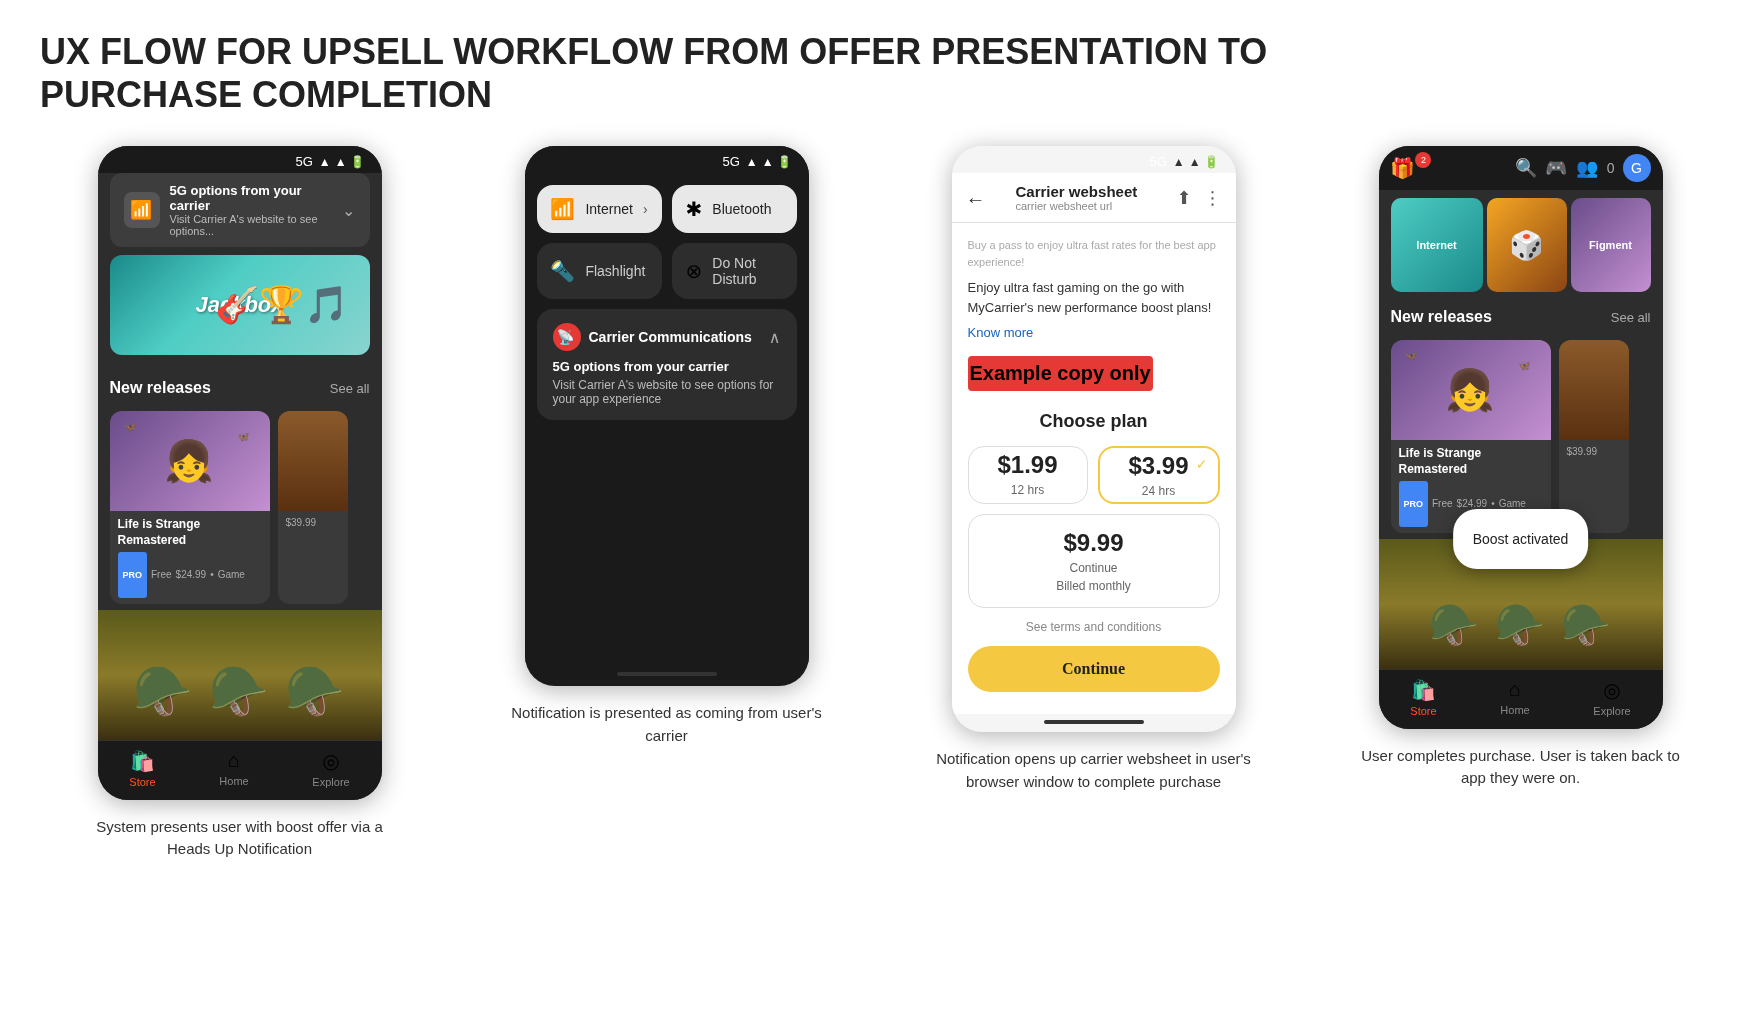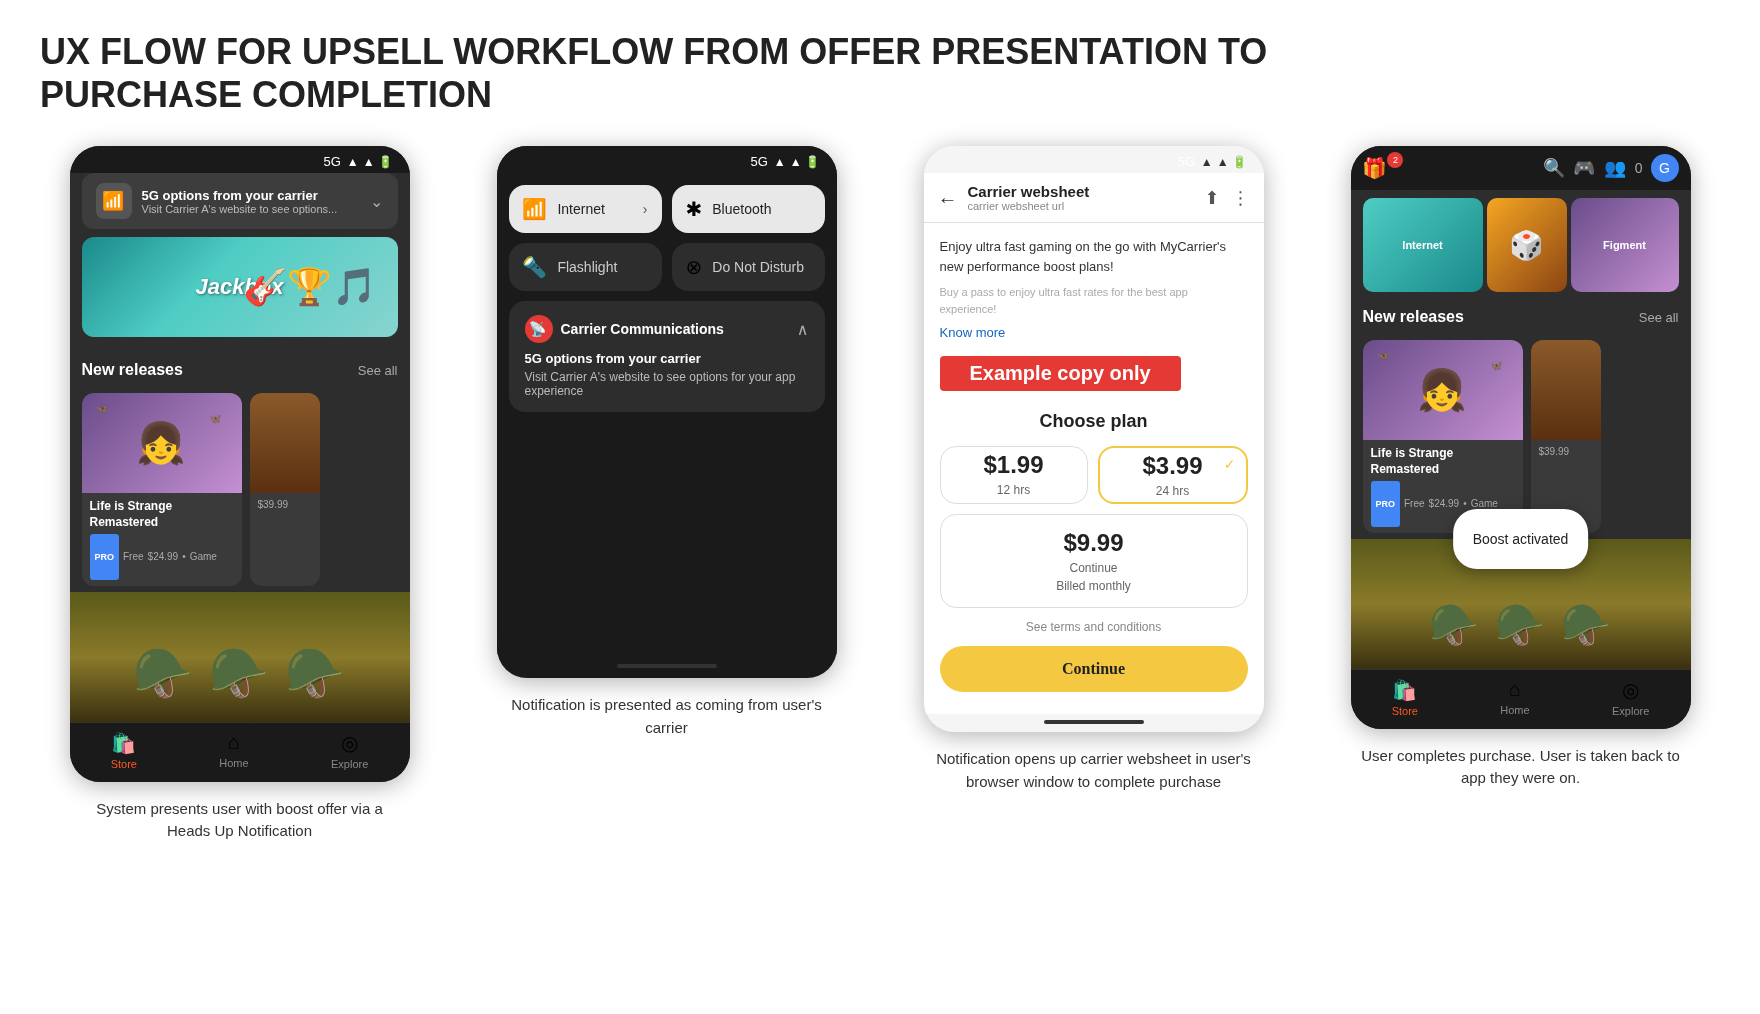--- a/index.html
+++ b/index.html
@@ -24,21 +24,21 @@
       gap: 28px;
       align-items: flex-start;
     }
     .phone-col {
       display: flex;
       flex-direction: column;
       align-items: center;
       flex: 1;
     }
     .phone-frame {
-      width: 340px;
+      width: 284px;
       border-radius: 30px;
       overflow: hidden;
       background: #1a1a1a;
       position: relative;
       box-shadow: 0 4px 24px rgba(0,0,0,0.3);
     }
     .phone-status-bar {
       display: flex;
       justify-content: flex-end;
       align-items: center;
@@ -256,33 +256,33 @@
     .carrier-notif-body { color: #bbb; font-size: 12px; }
     .websheet-header {
       background: #fff;
       padding: 10px 14px;
       display: flex;
       align-items: center;
       gap: 10px;
       border-bottom: 1px solid #e0e0e0;
     }
     .back-arrow { color: #333; font-size: 20px; }
-    .websheet-title-block { flex: 1; }
+    .websheet-title-block { flex: 1; margin-left: 20px; }
     .websheet-title { font-size: 15px; font-weight: 600; color: #222; }
     .websheet-url { font-size: 11px; color: #888; }
     .header-actions { display: flex; gap: 12px; color: #555; font-size: 18px; }
     .websheet-body { padding: 14px 16px; background: #fff; }
     .websheet-content-text { font-size: 13px; color: #333; line-height: 1.5; margin-bottom: 8px; }
     .know-more { color: #1565C0; font-size: 13px; text-decoration: none; display: block; margin-bottom: 16px; }
     .example-overlay {
       background: #e53935;
-      color: #ffffff;
+      color: #000000;
       font-size: 20px;
       font-weight: 700;
-      padding: 6px 30px;
+      padding: 6px 2px;
       border-radius: 4px;
       display: inline-block;
       margin-bottom: 10px;
     }
     .choose-plan-title {
       text-align: center;
       font-size: 18px;
       font-weight: 600;
       color: #222;
       margin: 10px 0 14px;
@@ -539,22 +539,22 @@
           <div class="websheet-title">Carrier websheet</div>
           <div class="websheet-url">carrier websheet url</div>
         </div>
         <div class="header-actions">
           <span>⬆</span>
           <span>⋮</span>
         </div>
       </div>
 
       <div class="websheet-body">
+        <p class="websheet-content-text" style="color:#aaa; font-size:11px;">Buy a pass to enjoy ultra fast rates for the best app experience!</p>
         <p class="websheet-content-text">Enjoy ultra fast gaming on the go with MyCarrier's new performance boost plans!</p>
-        <p class="websheet-content-text" style="color:#aaa; font-size:11px;">Buy a pass to enjoy ultra fast rates for the best app experience!</p>
         <a class="know-more">Know more</a>
         <div class="example-overlay">Example copy only</div>
 
         <div class="choose-plan-title">Choose plan</div>
 
         <div class="plan-options">
           <div class="plan-card">
             <div class="plan-price">$1.99</div>
             <div class="plan-duration">12 hrs</div>
           </div>

